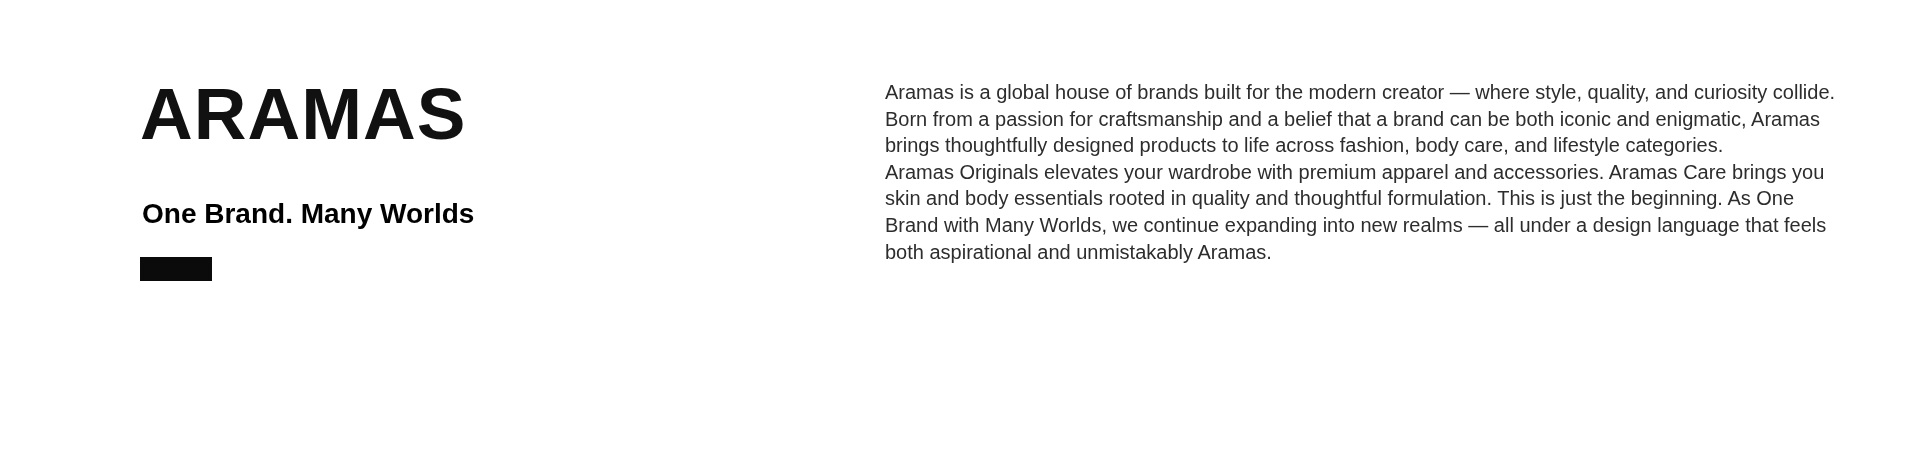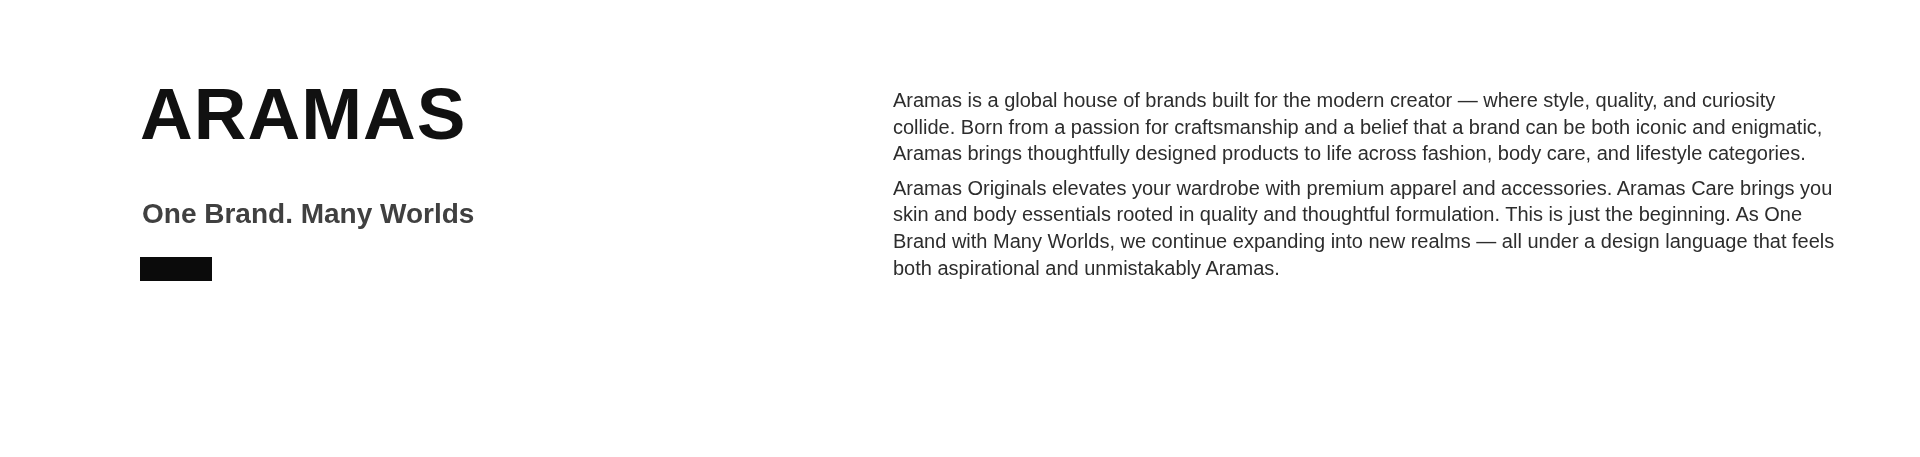--- a/index.html
+++ b/index.html
@@ -29,37 +29,37 @@
     font-size: 73px;
     font-weight: 800;
     letter-spacing: 1px;
     line-height: 1.0;
     color: #111111;
   }
   .brand-tagline {
     margin: 49px 0 0 2px;
     font-size: 28px;
     font-weight: 700;
-    color: #404040;
+    color: #000000;
     line-height: 1.1;
   }
   .black-bar {
     margin-top: 27px;
     margin-left: 0px;
     width: 72px;
     height: 24px;
     background: #0b0b0b;
   }
   .right-col {
     flex: 0 0 965px;
     width: 965px;
     margin-top: 4px;
   }
   .about-paragraph {
-    margin: 8px;
+    margin: 0;
     font-size: 20px;
     line-height: 26.6px;
     color: #2d2d2d;
     font-weight: 400;
   }
 </style>
 </head>
 <body>
 
 <section class="hero">

